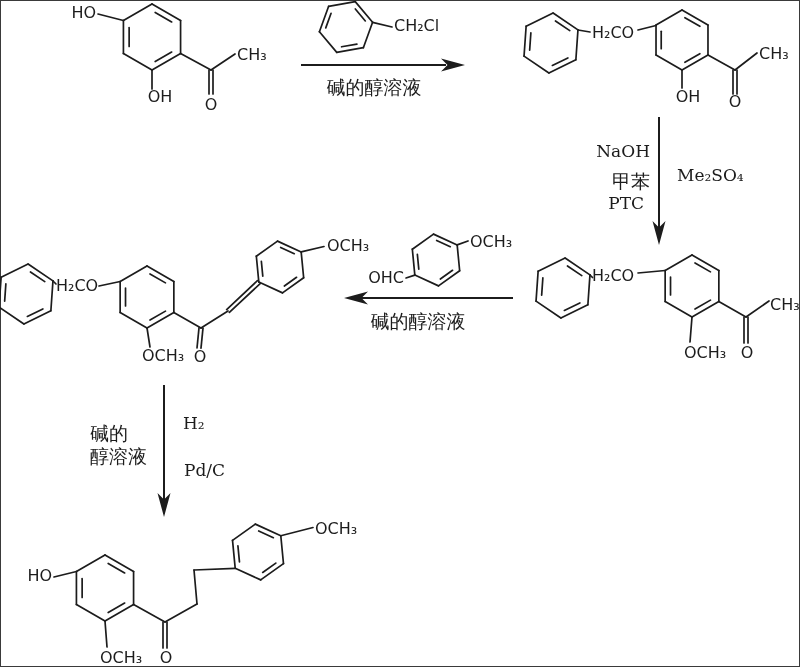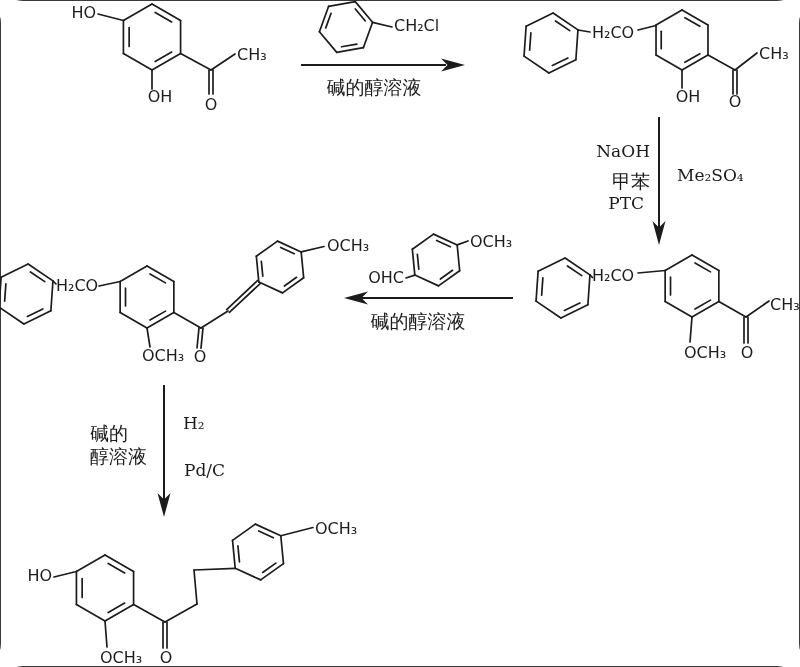--- a/index.html
+++ b/index.html
@@ -1,16 +1,16 @@
 <!DOCTYPE html>
 <html><head>
 <meta charset="utf-8">
 <style>
   html,body{margin:0;padding:0;background:#ffffff;}
-  .canvas{width:800px;height:667px;background:#ffffff;position:relative;overflow:hidden;border-radius:23px;}
+  .canvas{width:800px;height:667px;background:#ffffff;position:relative;overflow:hidden;}
   svg{display:block;}
   text{fill:#1c1c1c;}
   .chem{font-family:"DejaVu Sans","Liberation Sans",sans-serif;font-size:16px;}
   .rg{font-family:"DejaVu Serif","Liberation Serif",serif;font-size:17px;}
   .cjk{font-family:"DejaVu Serif","Liberation Serif",serif;font-size:19px;}
   .bond{stroke:#1c1c1c;stroke-width:1.7;stroke-linecap:round;fill:none;}
   .arrowline{stroke:#1c1c1c;stroke-width:2;stroke-linecap:butt;}
   .arrowhead{fill:#1c1c1c;stroke:none;}
 </style>
 </head>

